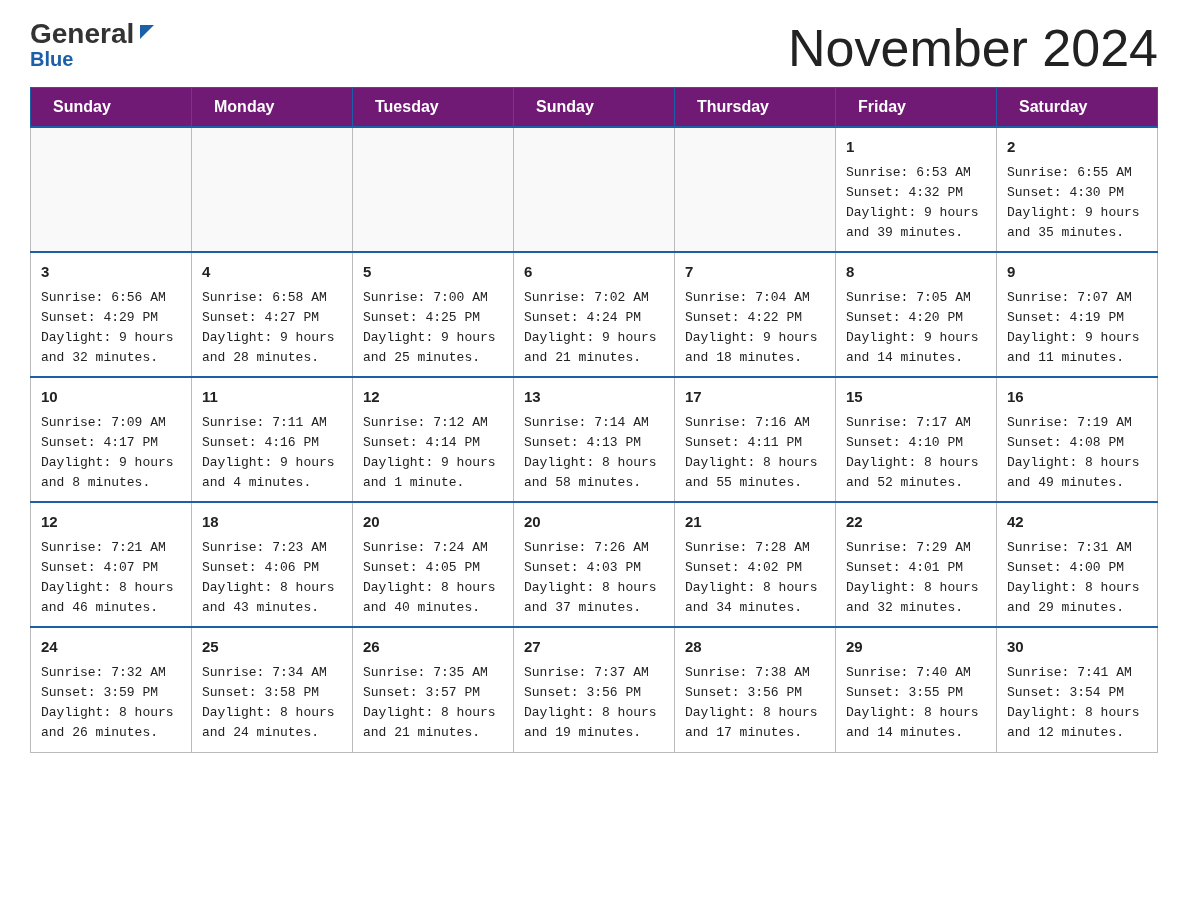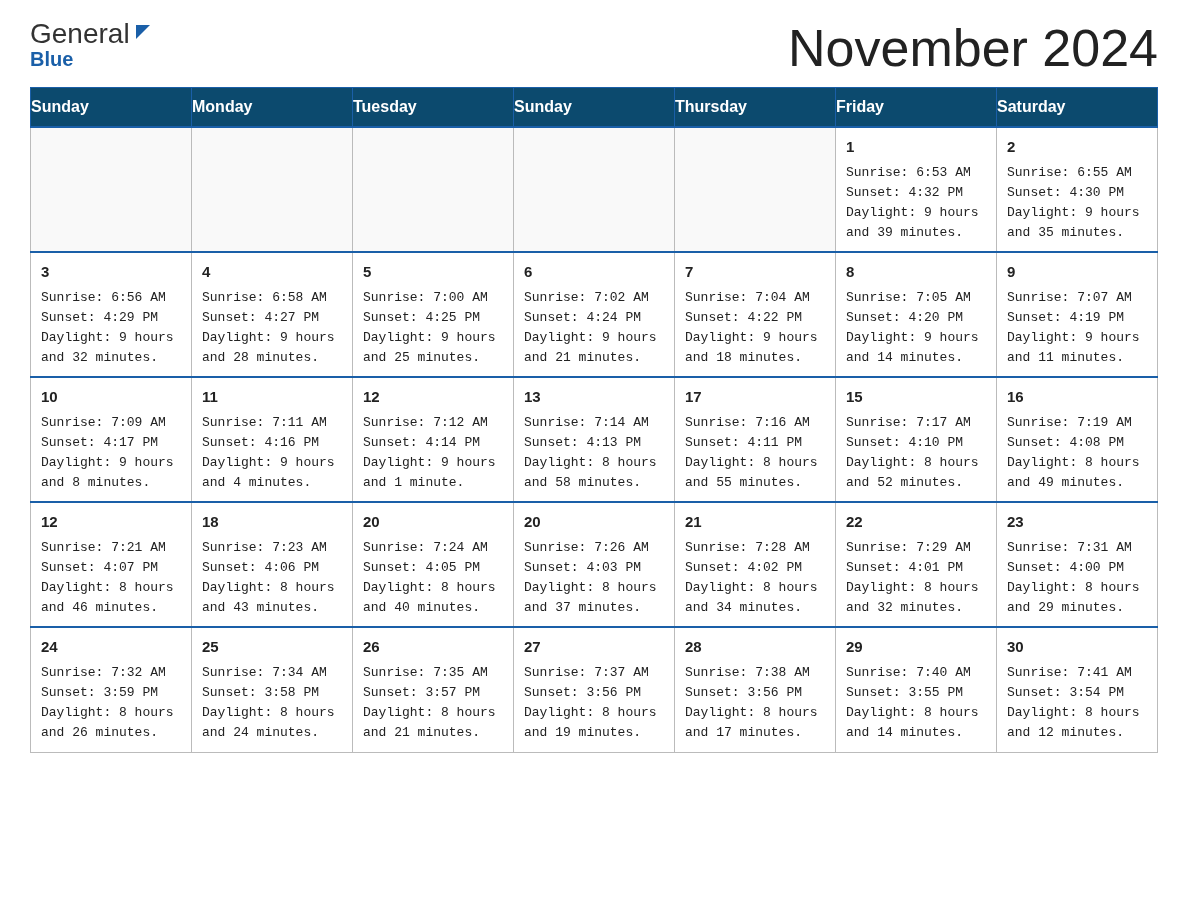--- a/index.html
+++ b/index.html
@@ -16,21 +16,21 @@
       align-items: flex-start;
       margin-bottom: 10px;
     }
     .logo {
       display: flex;
       flex-direction: column;
       align-items: flex-start;
     }
     .logo-text {
       font-size: 28px;
-      font-weight: normal;
+      font-weight: bold;
       color: #333;
       line-height: 1;
     }
     .logo-blue-text {
       color: #1a5fa8;
       font-size: 20px;
       font-weight: bold;
     }
     .title-area {
       text-align: center;
@@ -45,25 +45,25 @@
       font-size: 20px;
       color: #555;
       margin-top: 4px;
     }
     .calendar {
       width: 100%;
       border-collapse: collapse;
       margin-top: 10px;
     }
     .calendar th {
-      background-color: #0c4a6e;
+      background-color: #701a75;
       color: #fff;
       font-size: 16px;
       font-weight: bold;
-      padding: 10px 0;
+      padding: 10px 22px;
       text-align: left;
       border: 1px solid #1a5fa8;
     }
     .calendar td {
       border: 1px solid #bbb;
       vertical-align: top;
       padding: 8px 10px;
       width: calc(100% / 7);
       min-height: 110px;
       font-size: 13px;
@@ -214,21 +214,21 @@
         </td>
         <td>
           <span class="day-num">21</span>
           <div class="day-info">Sunrise: 7:28 AM<br>Sunset: 4:02 PM<br>Daylight: 8 hours and 34 minutes.</div>
         </td>
         <td>
           <span class="day-num">22</span>
           <div class="day-info">Sunrise: 7:29 AM<br>Sunset: 4:01 PM<br>Daylight: 8 hours and 32 minutes.</div>
         </td>
         <td>
-          <span class="day-num">23</span>
+          <span class="day-num">42</span>
           <div class="day-info">Sunrise: 7:31 AM<br>Sunset: 4:00 PM<br>Daylight: 8 hours and 29 minutes.</div>
         </td>
       </tr>
       <tr class="week-row">
         <td>
           <span class="day-num">24</span>
           <div class="day-info">Sunrise: 7:32 AM<br>Sunset: 3:59 PM<br>Daylight: 8 hours and 26 minutes.</div>
         </td>
         <td>
           <span class="day-num">25</span>

